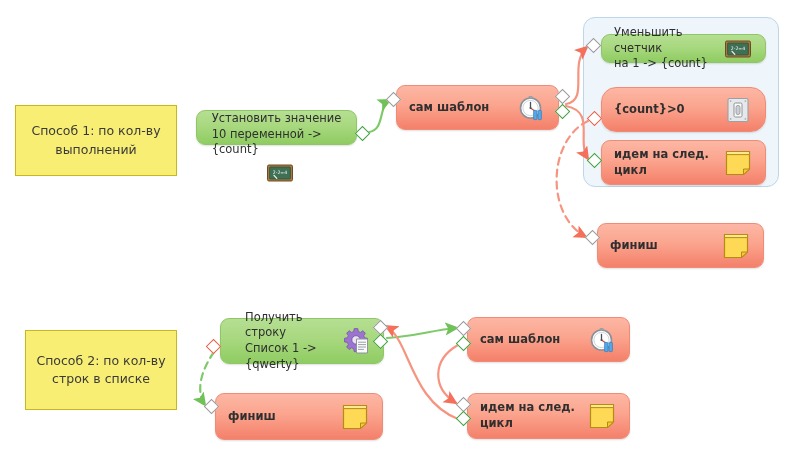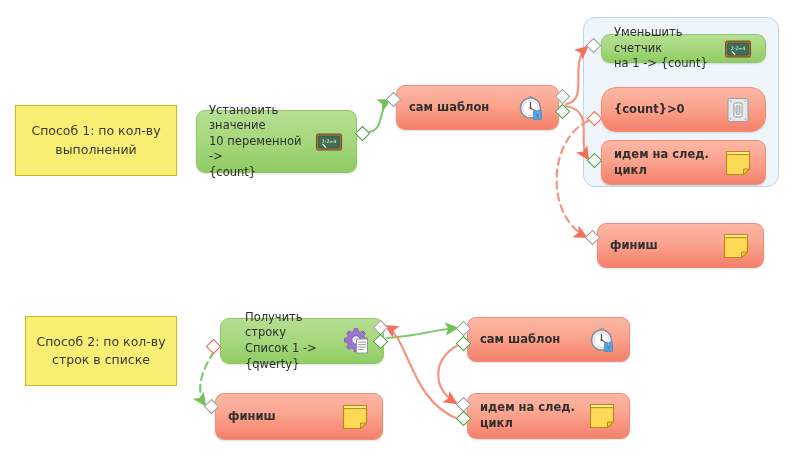--- a/index.html
+++ b/index.html
@@ -134,28 +134,28 @@
         <path d="M 458 345 C 432 360 432 388 456 403" fill="none" stroke="#f69480" stroke-width="2.2" stroke-linecap="round" marker-end="url(#arrow-salmon)"></path>
         <path d="M 458 419 C 410 400 410 340 386 326" fill="none" stroke="#f69480" stroke-width="2.2" stroke-linecap="round" marker-end="url(#arrow-salmon)"></path>
       </g>
   </svg>
 
   <div id="notes">
       <div class="legend-note" style="left: 15px; top: 105px; width: 162px; height: 71px;">
         <span style="white-space: pre-line;">Способ 1: по кол-ву
 выполнений</span>
       </div>
-      <div class="legend-note" style="left: 25px; top: 316px; width: 152px; height: 70px;">
+      <div class="legend-note" style="left: 25px; top: 330px; width: 152px; height: 80px;">
         <span style="white-space: pre-line;">Способ 2: по кол-ву
 строк в списке</span>
       </div>
     </div>
 
   <div id="nodes">
-      <div class="node green" style="left: 196px; top: 110px; width: 161px; height: 63px;">
+      <div class="node green" style="left: 196px; top: 110px; width: 161px; height: 35px; flex-direction: column;">
         <span class="label">Установить значение
 10 переменной -&gt;
 {count}</span>
         <svg class="icon" width="30" height="30" viewBox="0 0 30 30">
       <rect x="2.5" y="7" width="25" height="16" rx="1.4" fill="#a8793f" stroke="#6d4a20" stroke-width="1"></rect>
       <rect x="4.6" y="9" width="20.8" height="12" rx="0.7" fill="#3f6f55" stroke="#2b4e3b" stroke-width=".7"></rect>
       <text x="15" y="15.6" font-family="DejaVu Sans, sans-serif" font-size="4.6" fill="#eafaf0" text-anchor="middle">2-2=4</text>
       <path d="M9 17.3 L11.8 20.4" stroke="#f4f4f0" stroke-width="1.2" stroke-linecap="round"></path>
     </svg>
       </div>

